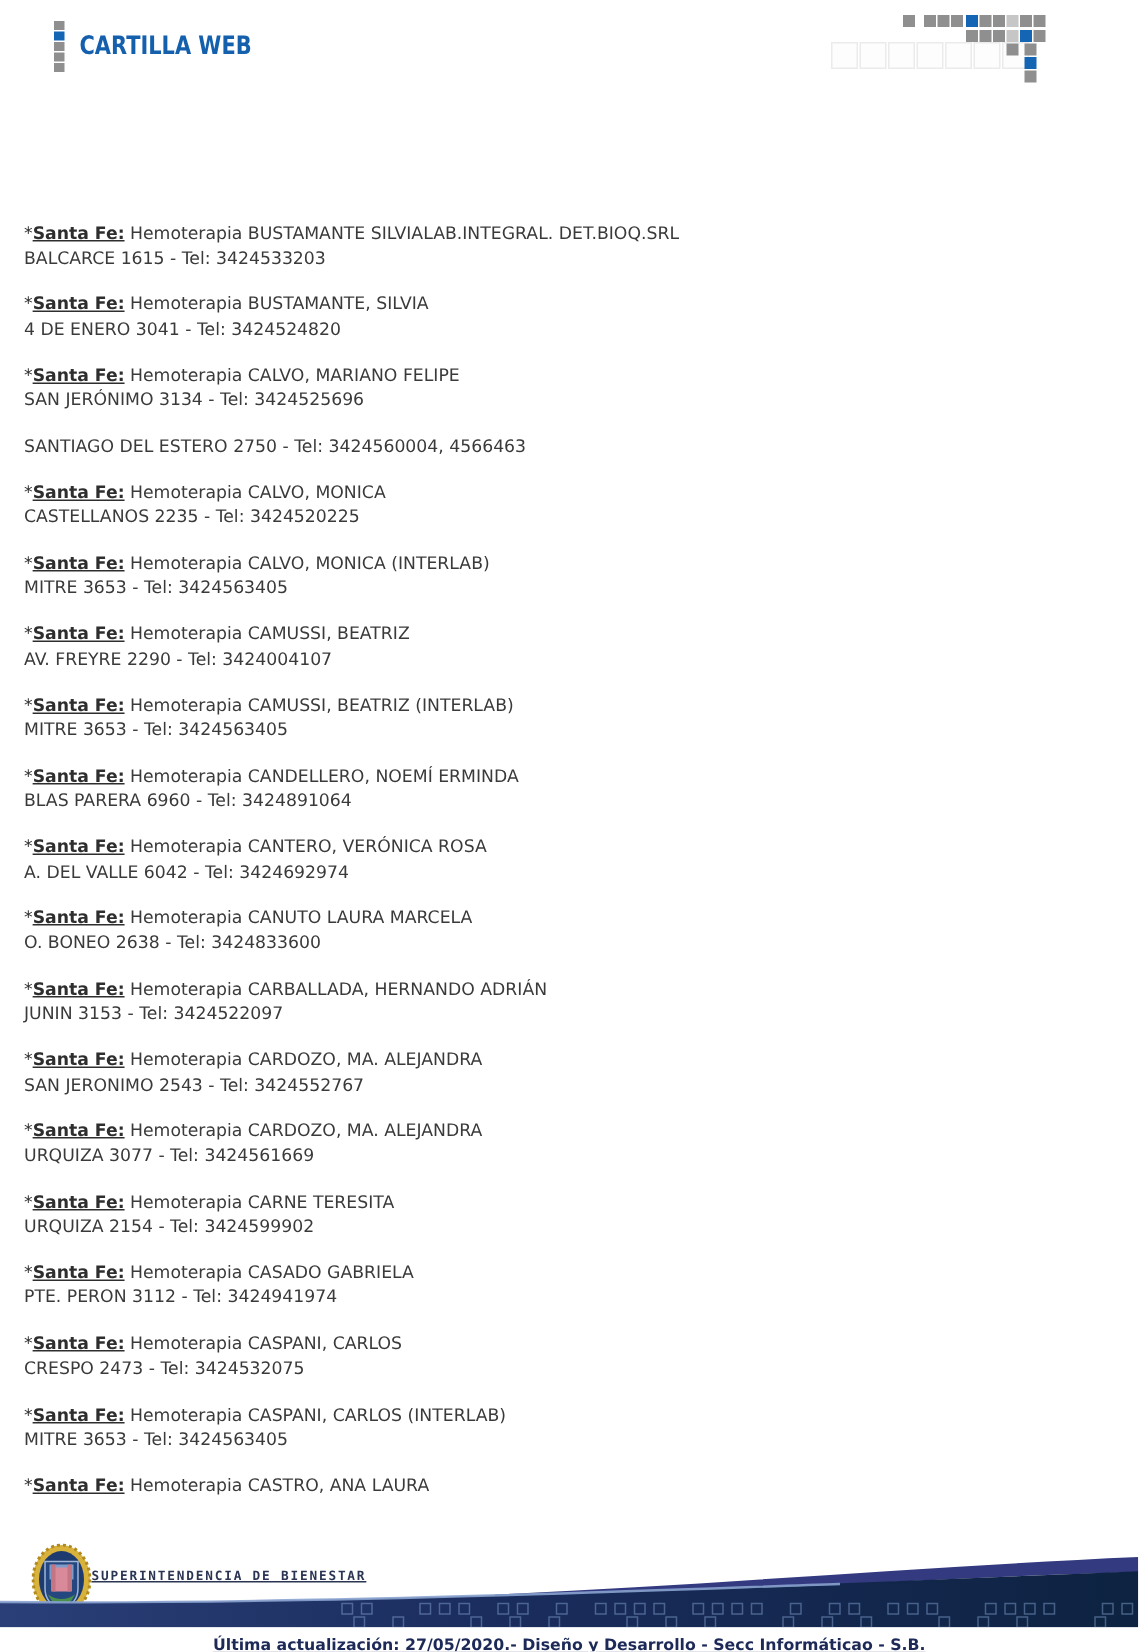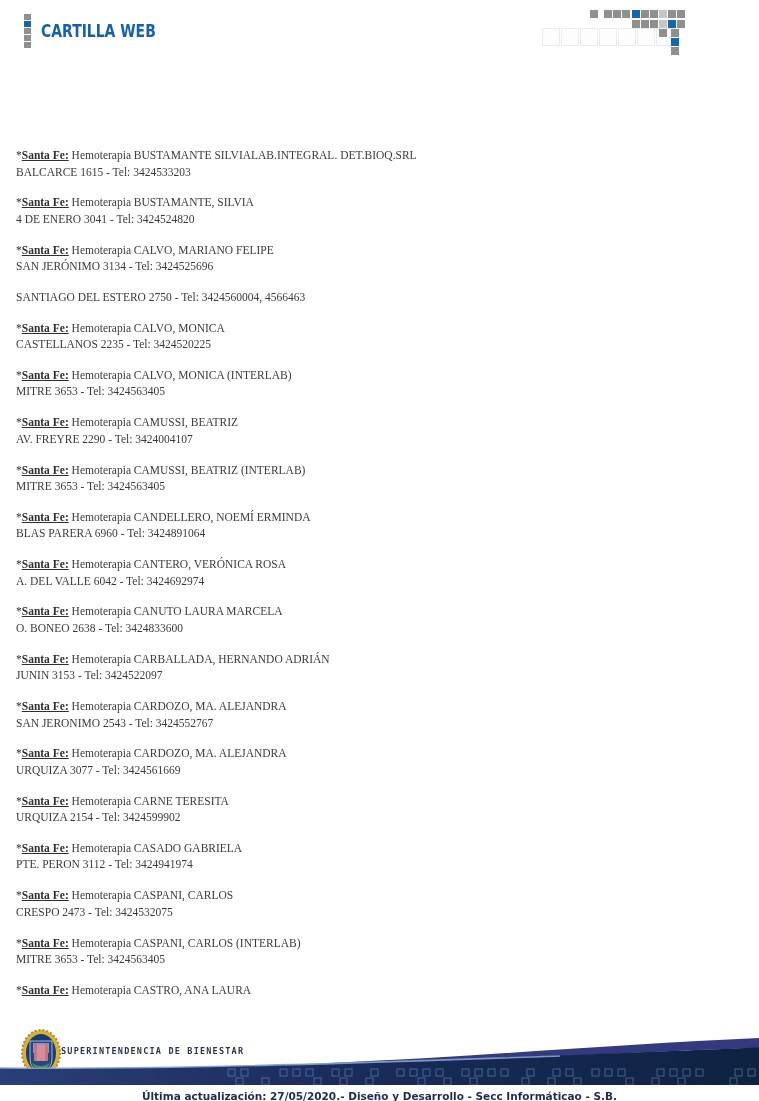--- a/index.html
+++ b/index.html
@@ -1,42 +1,42 @@
 <!DOCTYPE html>
 <html><head>
 <meta charset="utf-8">
 <style>
   html,body{margin:0;padding:0;background:#ffffff;}
   #page{position:relative;width:759px;height:1101px;overflow:hidden;
         font-family:"DejaVu Sans","Liberation Sans",sans-serif;background:#fff;}
 
   
-  #header{position:absolute;left:4px;top:0;width:677px;height:70px;}
+  #header{position:absolute;left:16px;top:0;width:677px;height:70px;}
   #brand-strip{position:absolute;left:20px;top:14px;width:8px;height:36px;}
   .strip-sq{position:absolute;left:0;width:7px;height:6px;}
   #page-title{position:absolute;left:37px;top:21px;font-size:17px;font-weight:bold;
               color:#1460ad;letter-spacing:0px;transform:scaleX(.82);transform-origin:left center;
               white-space:nowrap;}
   #pixel-deco{position:absolute;right:0;top:0;width:759px;height:70px;pointer-events:none;}
   .deco-sq{position:absolute;width:8px;height:8px;}
   .deco-box{position:absolute;width:16px;height:16px;border:1px solid #ebebeb;background:#fdfdfd;}
 
   
   #provider-list{position:absolute;left:16px;top:147px;width:720px;color:#3a3a3a;
-                 font-size:11.5px;line-height:16.5px;font-family:Liberation Serif, serif;}
+                 font-size:11.5px;line-height:16.5px;}
   .entry{margin:0 0 14.3px 0;}
   .entry .region{font-weight:bold;text-decoration:underline;color:#2e2e2e;}
   .entry .star{color:#2e2e2e;}
   .entry .detail{white-space:nowrap;}
 
   
   #footer{position:absolute;left:0;top:1020px;width:759px;height:81px;}
   #crest{position:absolute;left:21px;top:9px;}
   #org-name{position:absolute;left:61px;top:26px;font-family:"DejaVu Sans Mono","Liberation Mono",monospace;
-            font-size:8.5px;font-weight:bold;letter-spacing:1.2px;color:#2b3553;white-space:nowrap;}
+            font-size:8.5px;font-weight:bold;letter-spacing:1.2px;color:#2b3553;white-space:nowrap;text-decoration:underline;}
   #wave-svg{position:absolute;left:0;top:15px;}
   #bottom-bar{position:absolute;left:0;top:65px;width:759px;height:36px;background:#ffffff;text-align:center;}
   #update-text{display:inline-block;margin-top:3px;font-size:10.5px;font-weight:bold;
                color:#1d2a58;text-decoration:underline;white-space:nowrap;}
 </style>
 </head>
 <body>
 
 <div id="page">
 

